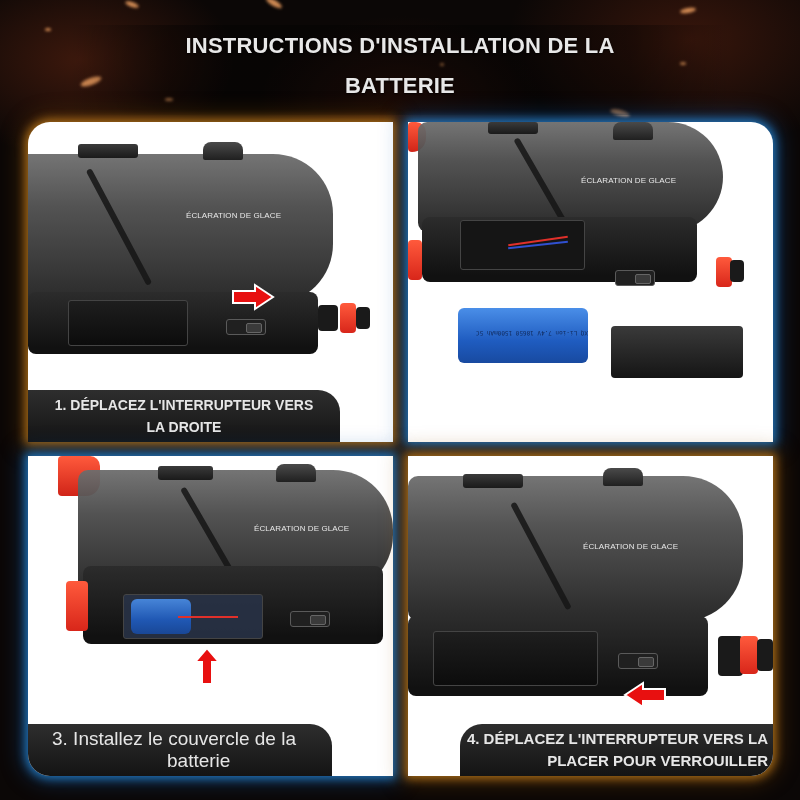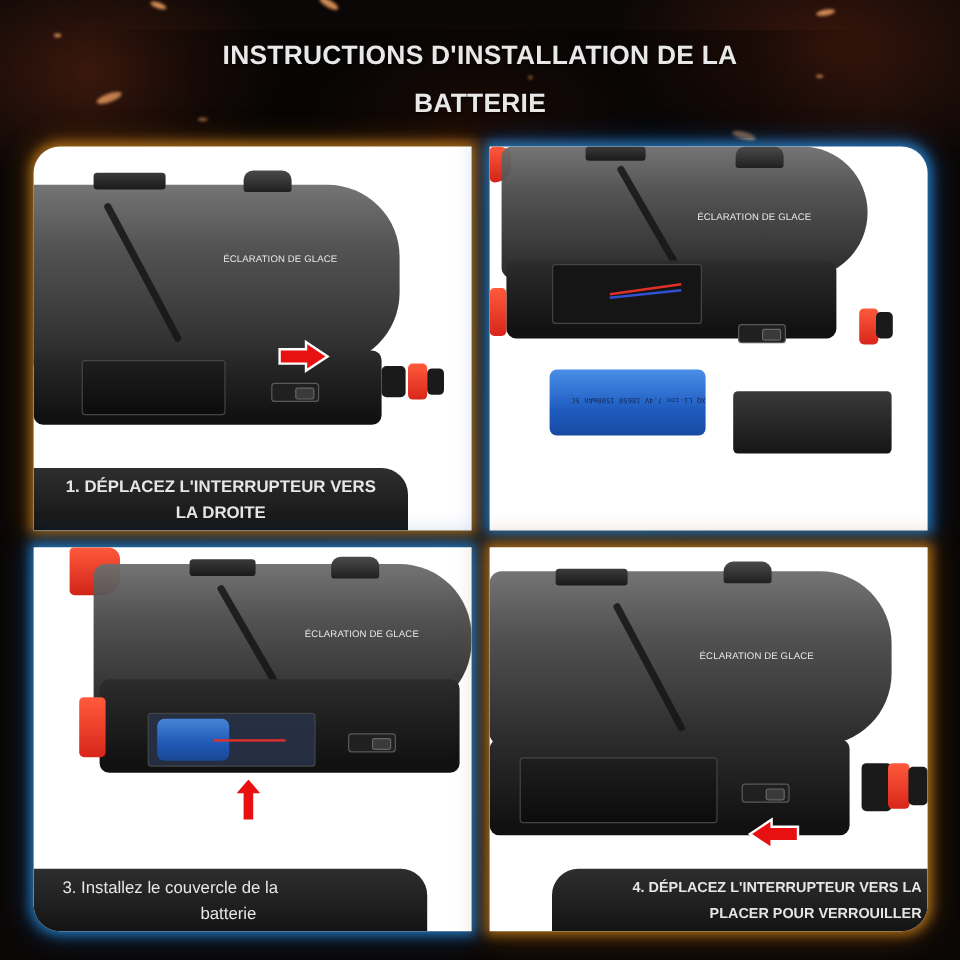--- a/index.html
+++ b/index.html
@@ -72,24 +72,24 @@
 
   .caption {
     position: absolute; height: 52px;
     background: linear-gradient(to bottom, #2e2e2e, #141414);
     color: #e6e6e6;
     display: flex; flex-direction: column; justify-content: center;
   }
   .caption span { display: block; line-height: 22px; }
   #c1 { left: 0; bottom: 0; width: 312px; border-top-right-radius: 22px; font-size: 14px; font-weight: bold; text-align: center; }
   #c2 { right: 0; bottom: 0; width: 313px; border-top-left-radius: 22px; font-size: 14px; padding-left: 18px; justify-content: flex-start; padding-top: 5px; }
-  #c3 { left: 0; bottom: 0; width: 328px; border-top-right-radius: 22px; font-size: 14px; margin-top: 45px; }
+  #c3 { left: 0; bottom: 0; width: 304px; border-top-right-radius: 22px; font-size: 19px; margin-top: 45px; }
   #c3 .l1 { padding-left: 24px; }
   #c3 .l2 { padding-left: 139px; }
-  #c4 { right: 0; bottom: 0; width: 313px; border-top-left-radius: 22px; font-size: 12px; font-weight: bold; text-align: right; padding-right: 5px; }
+  #c4 { right: 0; bottom: 0; width: 313px; border-top-left-radius: 22px; font-size: 15px; font-weight: bold; text-align: right; padding-right: 5px; }
 
   .note { position: absolute; left: 68px; width: 224px; text-align: center; color: #222; }
   .note .n1 { font-size: 8.5px; line-height: 13px; }
   .note .n2 { font-size: 7.5px; line-height: 12px; }
 </style>
 </head>
 <body>
 
 <div class="bg"></div>
 <div class="spark" style="left:125px;top:2px;width:14px;height:5px;transform:rotate(20deg)"></div>

